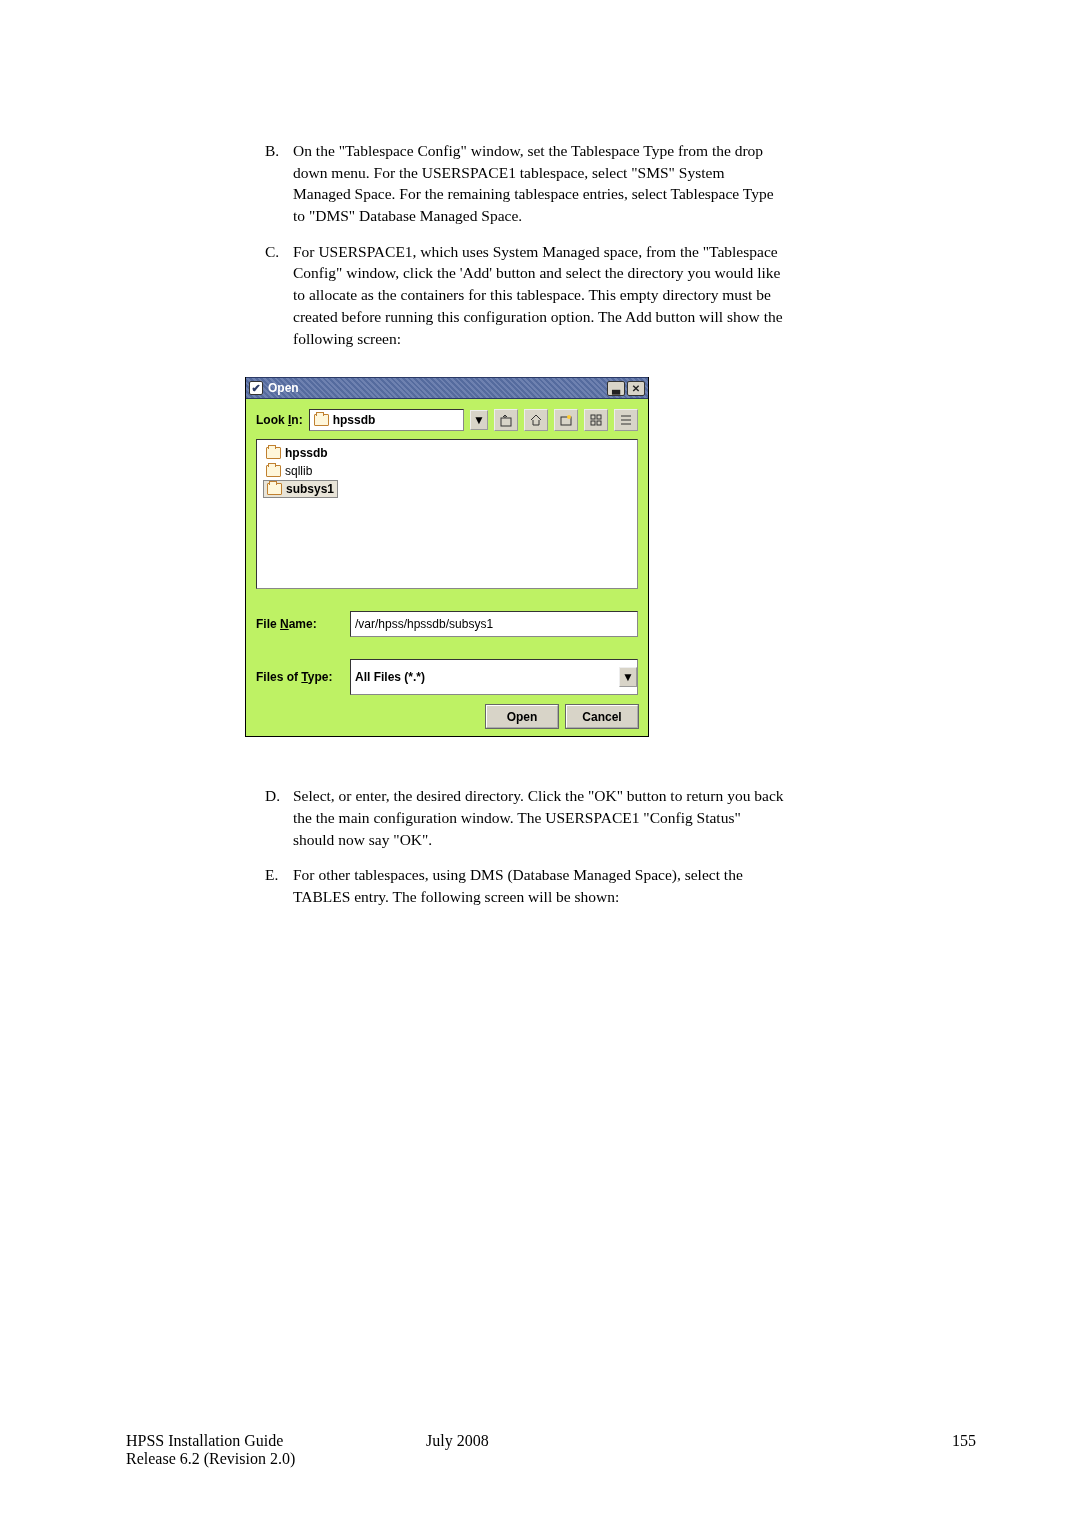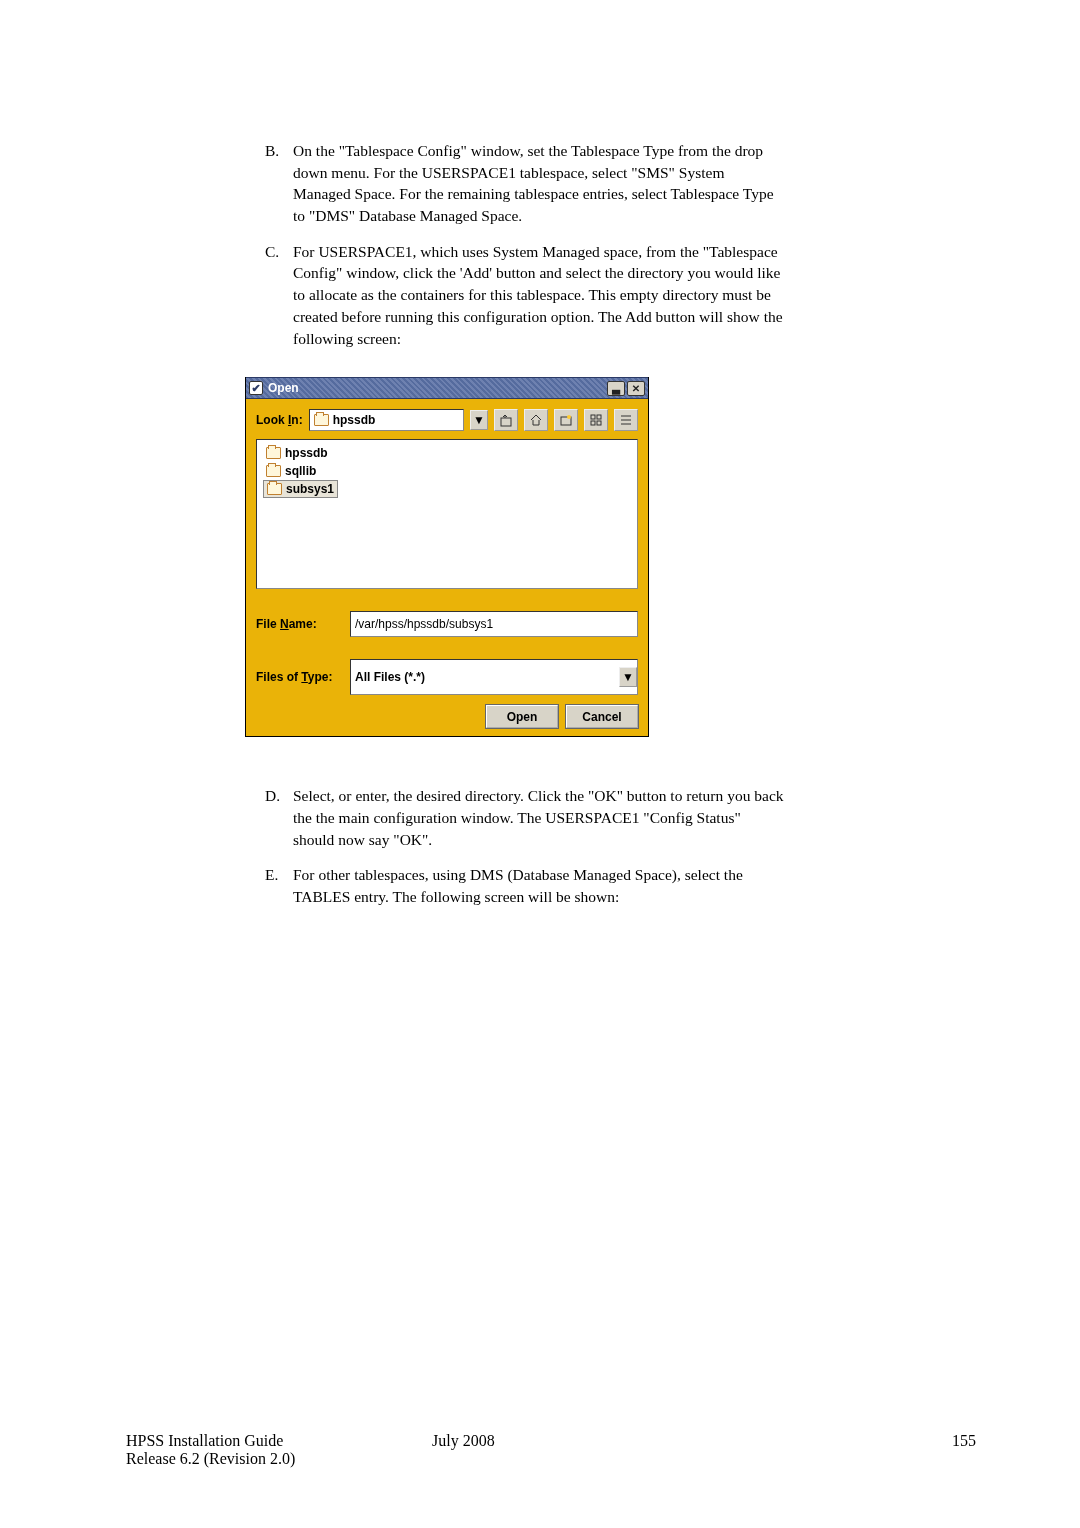--- a/index.html
+++ b/index.html
@@ -71,21 +71,21 @@
       display: inline-flex;
       align-items: center; justify-content: center;
       margin-left: 2px;
       font-size: 10px;
       font-weight: bold;
       color: #222;
       cursor: pointer;
     }
 
     .dlg-body {
-      background: #eab308;
+      background: #bef264;
       padding: 10px 10px 8px 10px;
     }
     .lookin-row {
       display: flex;
       align-items: center;
       gap: 6px;
       margin-bottom: 8px;
     }
     .label { font-weight: bold; font-size: 12px; }
     .label .ul { text-decoration: underline; }
@@ -197,21 +197,21 @@
 
     .footer {
       position: absolute;
       left: 126px;
       bottom: 60px;
       width: 850px;
       display: flex;
       font-size: 16px;
     }
     .footer .col1 { width: 300px; }
-    .footer .col2 { width: 300px; margin-left: 6px; }
+    .footer .col2 { width: 300px; }
     .footer .col3 { flex: 1; text-align: right; }
   </style>
 </head>
 <body>
 
 <div class="content-area">
 
   <ol class="body-list">
     <li>
       <span class="marker">B.</span>
@@ -276,21 +276,21 @@
           </span>
       </div>
 
       <div class="file-area">
         <div class="file-item">
           <span class="folder-icon"></span>
           <span style="font-weight:bold;">hpssdb</span>
         </div>
         <div class="file-item">
           <span class="folder-icon"></span>
-          <span style="font-weight:bold;">sqllib</span>
+          <span style="font-weight:normal;">sqllib</span>
         </div>
         <div class="file-item selected">
           <span class="folder-icon"></span>
           <span style="font-weight:bold;">subsys1</span>
         </div>
       </div>
 
       <div class="bottom-rows">
         <div class="row">
           <span class="label">

